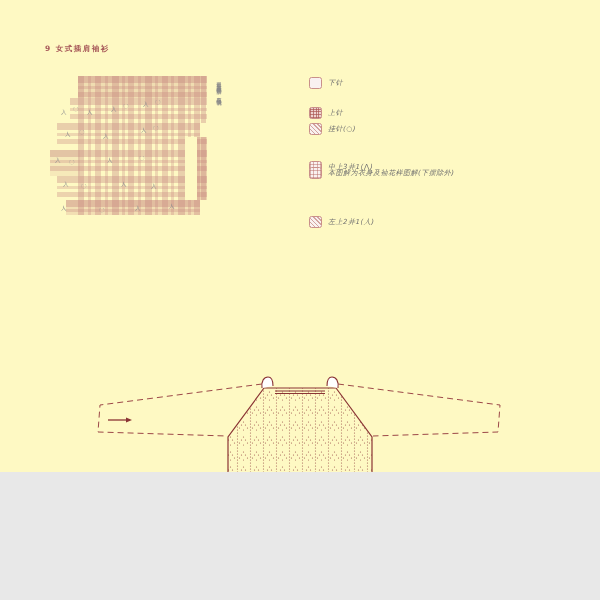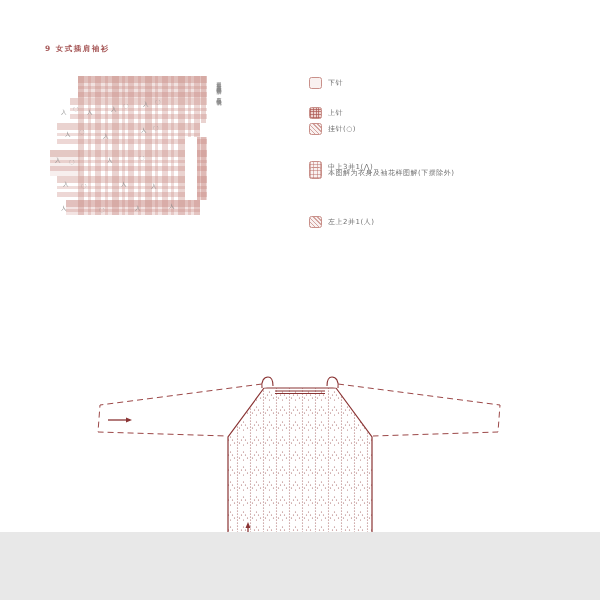--- a/index.html
+++ b/index.html
@@ -1,31 +1,31 @@
 <!DOCTYPE html>
 <html><head>
 <meta charset="utf-8">
 <style>
   html,body{margin:0;padding:0;background:#e8e8e8;}
-  #page{position:relative;width:600px;height:532px;background:#ffffff;overflow:hidden;
+  #page{position:relative;width:600px;height:472px;background:#fef9c3;overflow:hidden;
         font-family:"DejaVu Sans",sans-serif;}
   
   .title{position:absolute;left:45px;top:44px;font-size:7.5px;letter-spacing:1.5px;
          color:#a85a5a;font-weight:bold;}
   
   .chart-wrap{position:absolute;left:47px;top:74px;width:166px;height:143px;}
   .chart-caption{position:absolute;left:211px;top:78px;height:140px;width:11px;
          writing-mode:vertical-rl;font-size:5px;letter-spacing:.6px;color:#8a8a8a;
          overflow:hidden;}
   #chart-symbols text{font-size:5.5px;fill:#8f8f8f;}
   
   .legend{position:absolute;left:309px;top:77px;width:270px;}
   .lrow{position:absolute;left:0;display:flex;align-items:flex-start;}
   .lrow .ltext{margin-left:6px;font-size:7px;line-height:13px;color:#6f6f6f;
-         letter-spacing:.5px;white-space:nowrap;}
+         letter-spacing:.5px;white-space:nowrap;font-style:italic;}
   .licon{flex:none;width:13px;height:12px;border:1px solid #c9908a;border-radius:2.5px;
          background-color:#f9f1f0;box-sizing:border-box;}
   .licon.grid{background-image:
       repeating-linear-gradient(90deg,rgba(180,100,93,.45) 0 1px,transparent 1px 3.5px),
       repeating-linear-gradient(0deg,rgba(180,100,93,.45) 0 1px,transparent 1px 3.5px);}
   .licon.dense{background-color:#eed3d0;background-image:
       repeating-linear-gradient(90deg,rgba(172,88,82,.7) 0 1px,transparent 1px 2.8px),
       repeating-linear-gradient(0deg,rgba(172,88,82,.7) 0 1px,transparent 1px 2.8px);}
   .licon.diag{background-image:
       repeating-linear-gradient(45deg,rgba(180,100,93,.55) 0 1px,transparent 1px 3px);}

